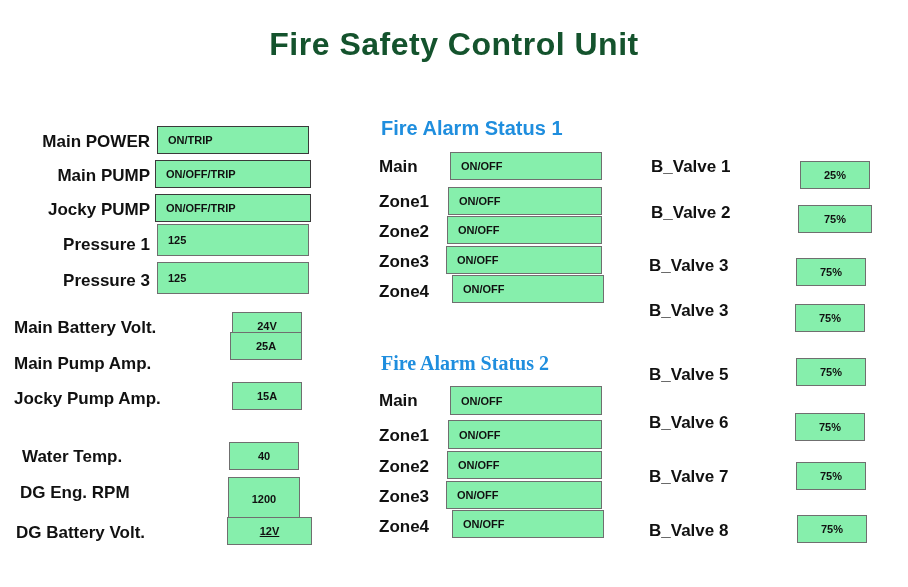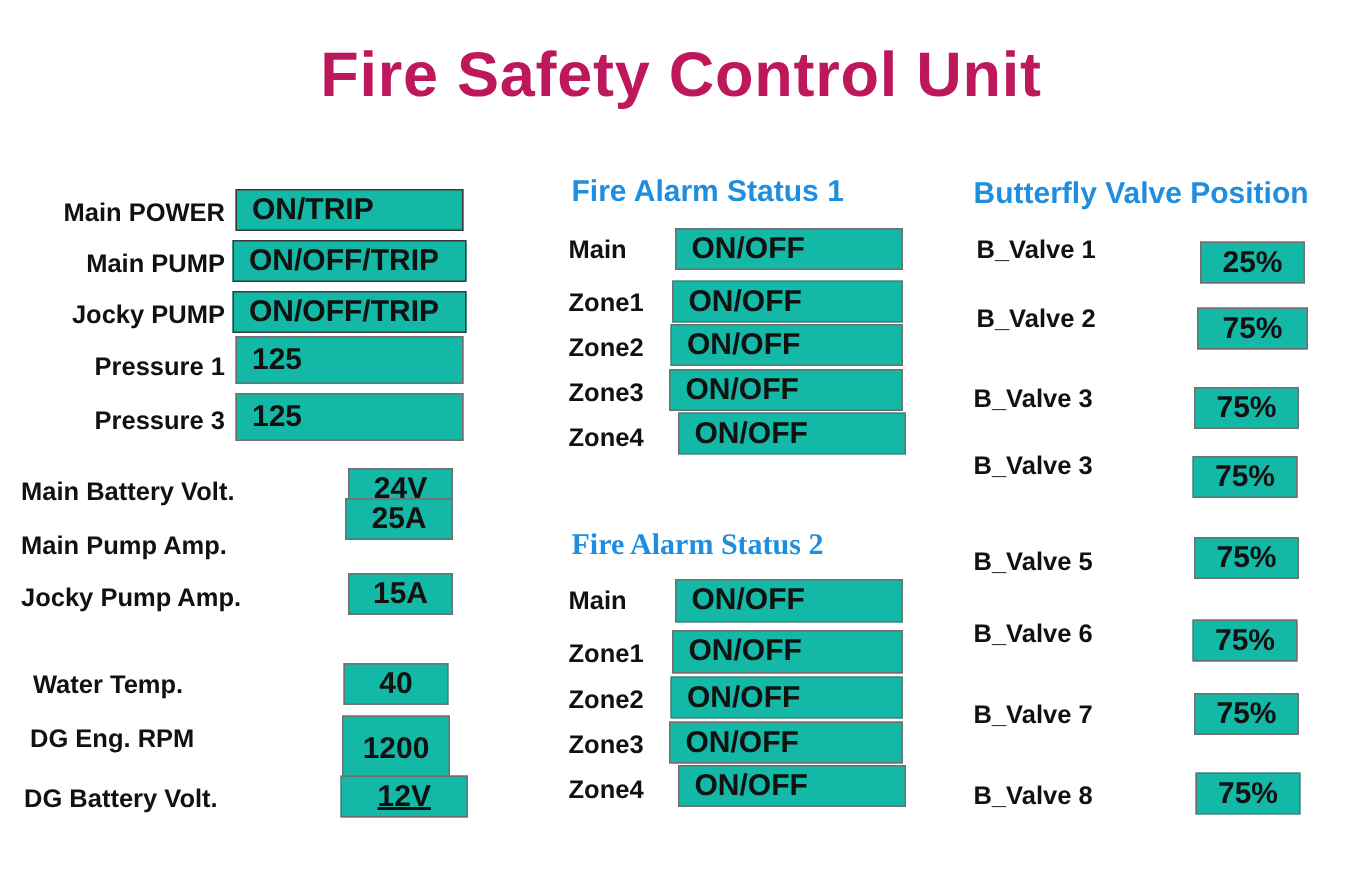--- a/index.html
+++ b/index.html
@@ -23,23 +23,23 @@
     background: #ffffff;
   }
 
   
   .title {
     position: absolute;
     left: 0;
     top: 26px;
     width: 908px;
     text-align: center;
-    font-size: 42px;
+    font-size: 32px;
     font-weight: bold;
-    color: #be185d;
+    color: #14532d;
     letter-spacing: 0.5px;
     white-space: nowrap;
   }
 
   
   .section-heading {
     position: absolute;
     font-size: 20px;
     font-weight: bold;
     color: #1f8ede;
@@ -56,25 +56,25 @@
     line-height: 1;
   }
   .lbl.right {
     text-align: right;
   }
 
   
   .box {
     position: absolute;
     box-sizing: border-box;
-    background: #14b8a6;
+    background: #86efac;
     border: 1px solid #6f6f6f;
     display: flex;
     align-items: center;
-    font-size: 20px;
+    font-size: 11px;
     font-weight: bold;
     color: #111111;
     white-space: nowrap;
     overflow: hidden;
   }
   .box.left-text {
     justify-content: flex-start;
     padding-left: 10px;
   }
   .box.center-text {
@@ -152,21 +152,20 @@
 
   <div class="lbl" style="left:379px; top:458px;">Zone2</div>
   <div class="box left-text" style="left:447px; top:451px; width:155px; height:28px;">ON/OFF</div>
 
   <div class="lbl" style="left:379px; top:488px;">Zone3</div>
   <div class="box left-text" style="left:446px; top:481px; width:156px; height:28px;">ON/OFF</div>
 
   <div class="lbl" style="left:379px; top:518px;">Zone4</div>
   <div class="box left-text" style="left:452px; top:510px; width:152px; height:28px;">ON/OFF</div>
 
-  <div class="section-heading" style="left:649px; top:118px;">Butterfly Valve Position</div>
 
   <div class="lbl" style="left:651px; top:158px;">B_Valve 1</div>
   <div class="box center-text" style="left:800px; top:161px; width:70px; height:28px;">25%</div>
 
   <div class="lbl" style="left:651px; top:204px;">B_Valve 2</div>
   <div class="box center-text" style="left:798px; top:205px; width:74px; height:28px;">75%</div>
 
   <div class="lbl" style="left:649px; top:257px;">B_Valve 3</div>
   <div class="box center-text" style="left:796px; top:258px; width:70px; height:28px;">75%</div>
 

